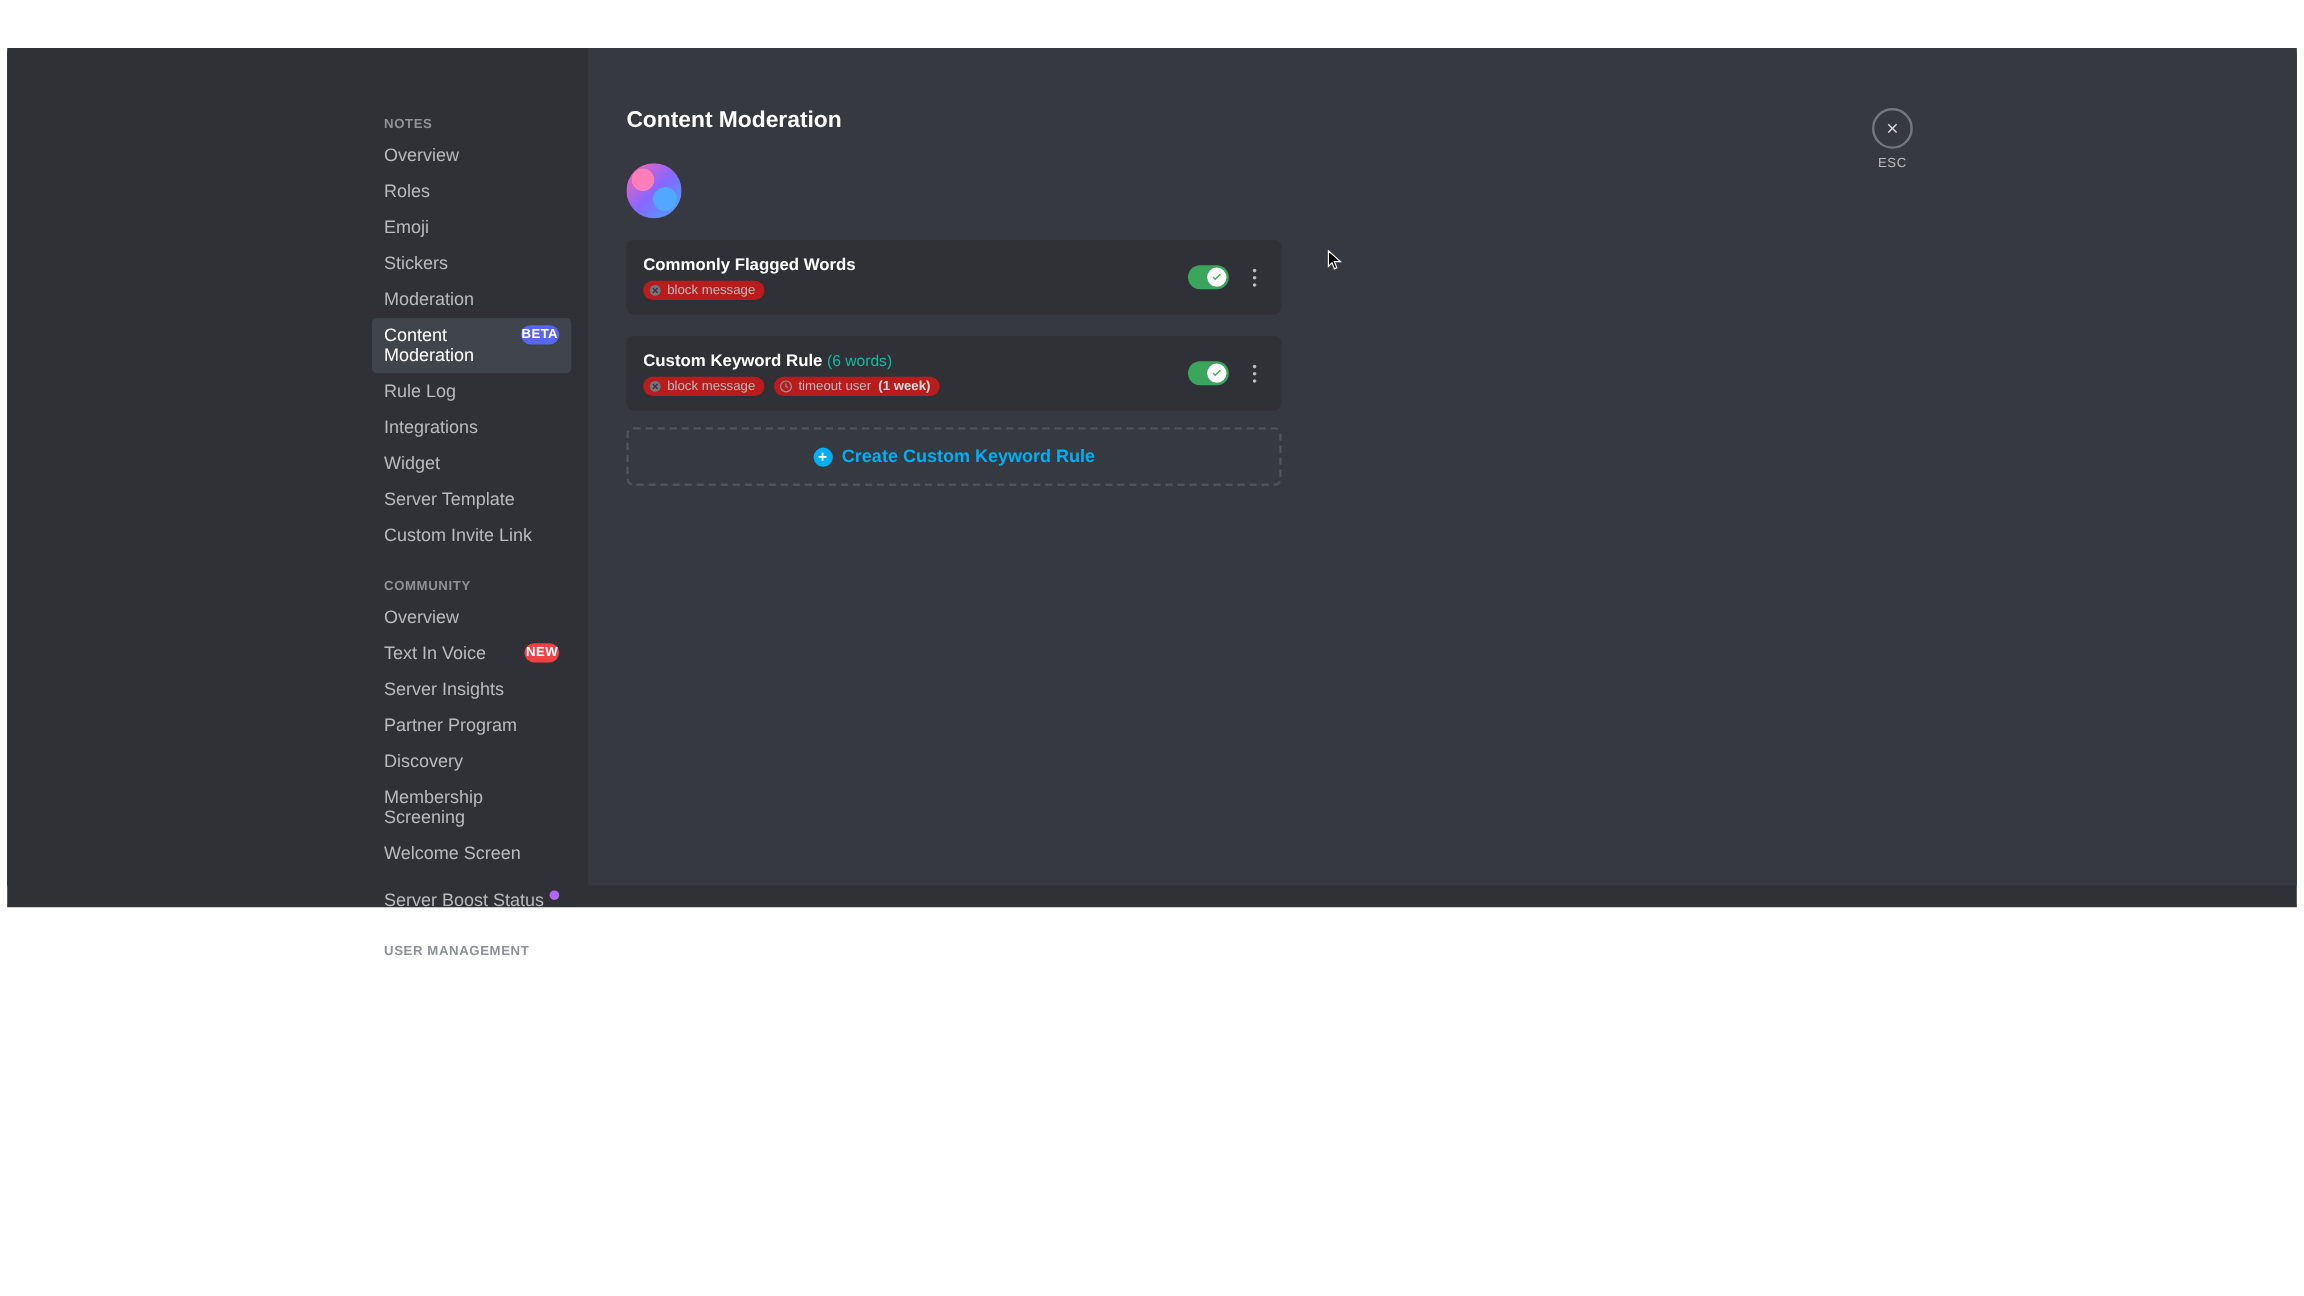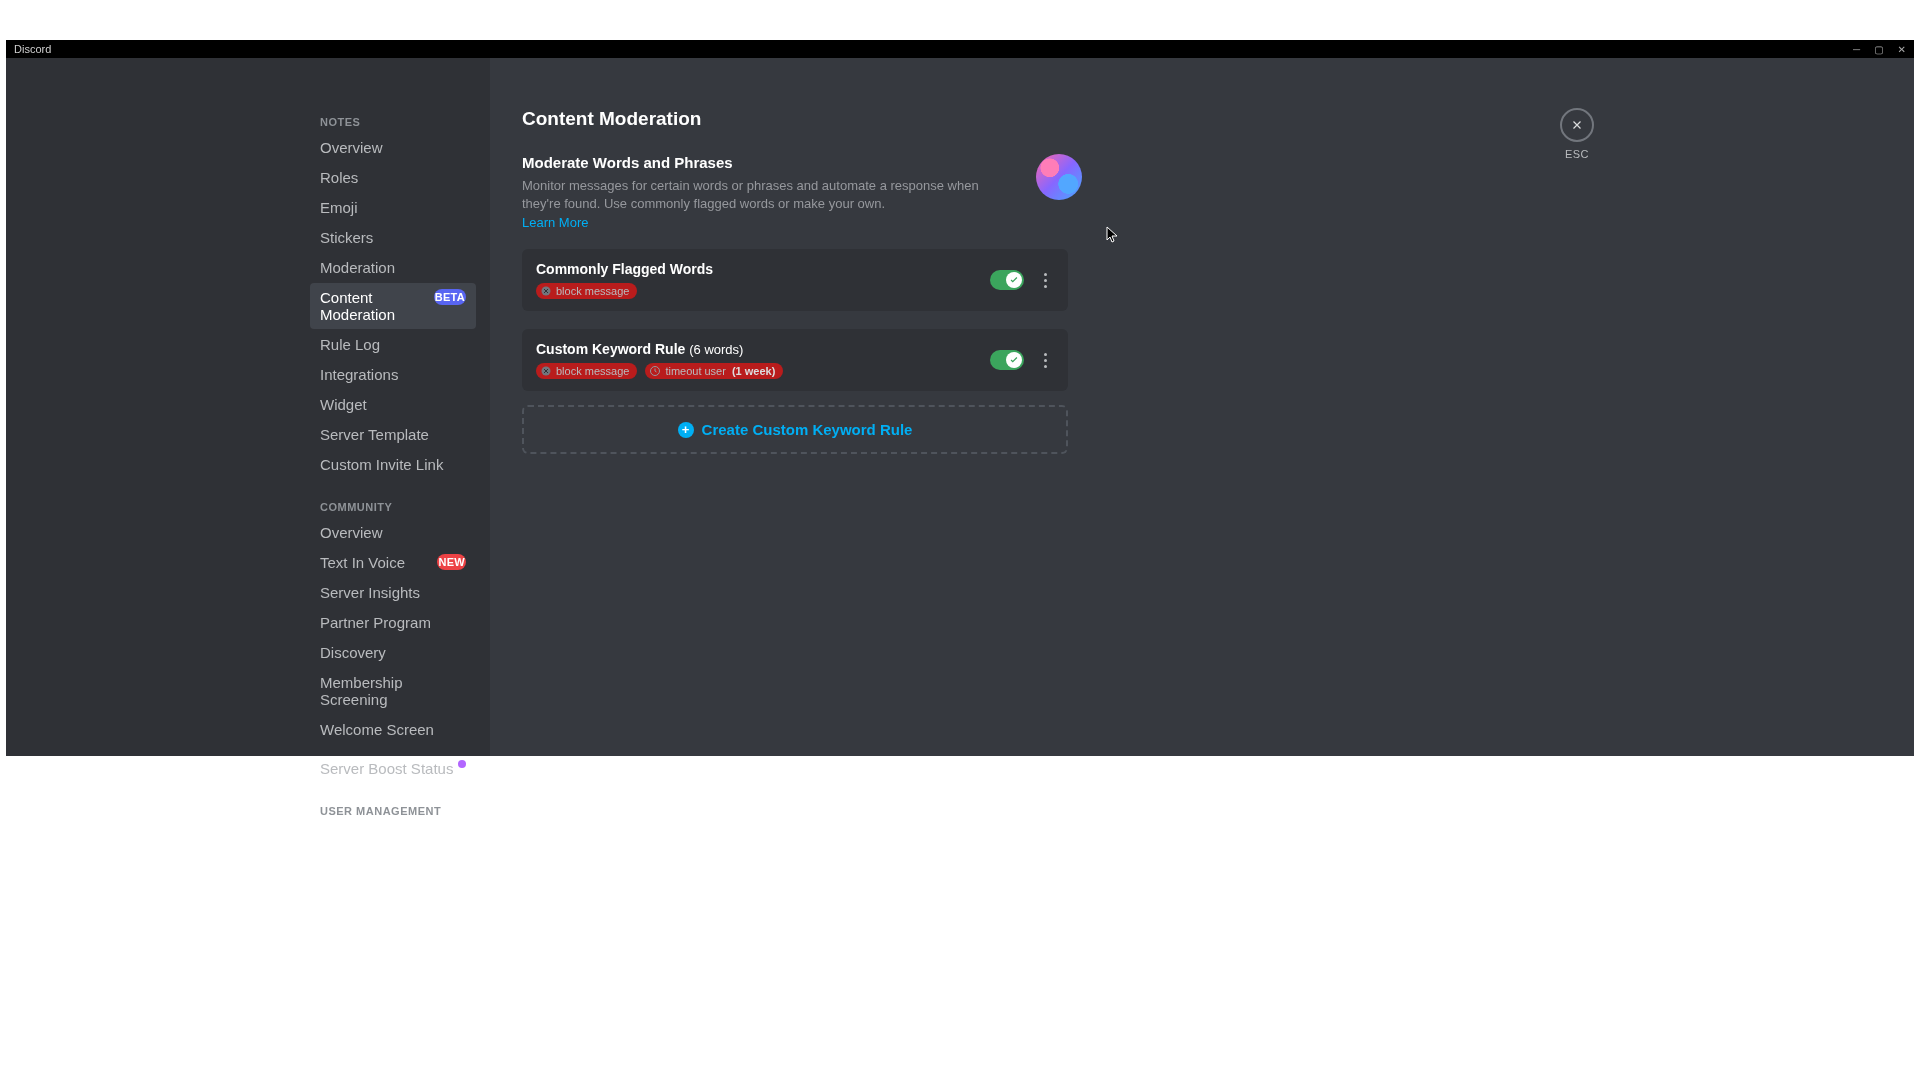--- a/index.html
+++ b/index.html
@@ -107,21 +107,21 @@
   border-radius:6px;
   max-width:546px;
   margin-top:18px;
   padding:12px 14px;
   display:flex;
   align-items:center;
   gap:12px;
 }
 .rule-body { flex:1; }
 .rule-title { color:#fff; font-size:14px; font-weight:600; }
-.rule-title .count { color:#ffffff; font-weight:400; font-size:13px;text-align:center; }
+.rule-title .count { color:#14b8a6; font-weight:400; font-size:13px;text-align:center; }
 .chips { display:flex; gap:8px; margin-top:6px; }
 .chip {
   background:#b91c1c;
   color:#b9bbbe;
   font-size:11px;
   border-radius:10px;
   padding:2px 8px 2px 4px;
   display:flex; align-items:center; gap:4px;
 }
 .chip svg { width:12px; height:12px; }
@@ -182,28 +182,20 @@
   position:absolute;
   left:616px; top:168px;
   pointer-events:none;
 }
 </style>
 </head>
 <body>
 
 <div class="outer-white">
   <div class="app-window">
-    <div class="titlebar">
-      <span>Discord</span>
-      <div class="win-controls">
-        <span>─</span>
-        <span>▢</span>
-        <span>✕</span>
-      </div>
-    </div>
 
     <div class="app-body">
       <div class="sidebar">
         <div class="sidebar-inner">
 
           <div class="side-header">NOTES</div>
           <div class="side-item">
               <span>Overview</span>
             </div>
           <div class="side-item">
@@ -267,25 +259,20 @@
           </div>
 
           <div class="side-header" style="margin-top:14px">USER MANAGEMENT</div>
         </div>
       </div>
 
       <div class="main">
         <div class="page-title">Content Moderation</div>
 
         <div class="intro-row">
-          <div class="intro-text">
-            <div class="section-title">Moderate Words and Phrases</div>
-            <div class="section-desc">Monitor messages for certain words or phrases and automate a response when they're found. Use commonly flagged words or make your own.</div>
-            <a class="learn-link">Learn More</a>
-          </div>
           <div class="intro-icon"></div>
         </div>
 
         <div class="rule-card">
           <div class="rule-body">
             <div class="rule-title">
               <span>Commonly Flagged Words</span>
               <span class="count"></span>
             </div>
             <div class="chips">

